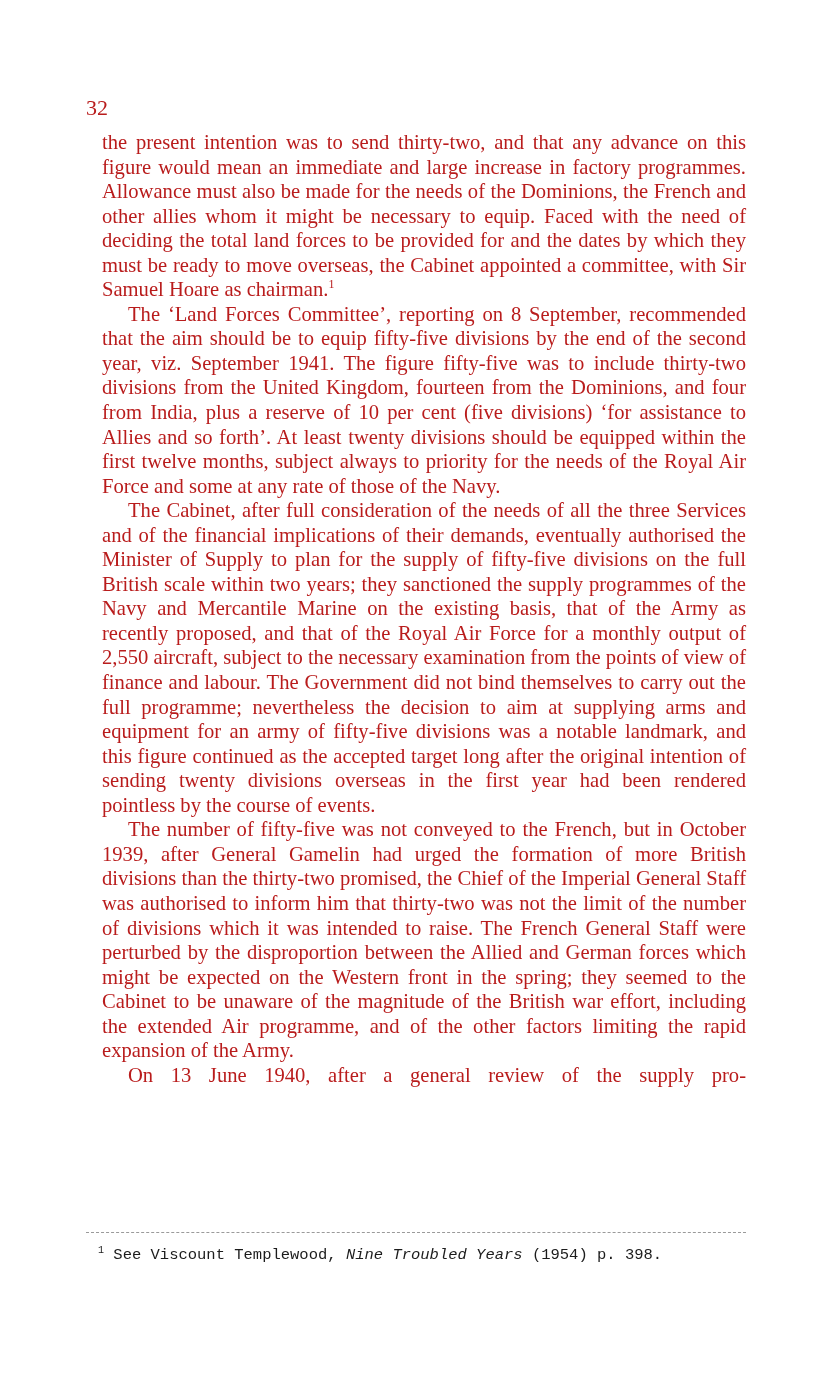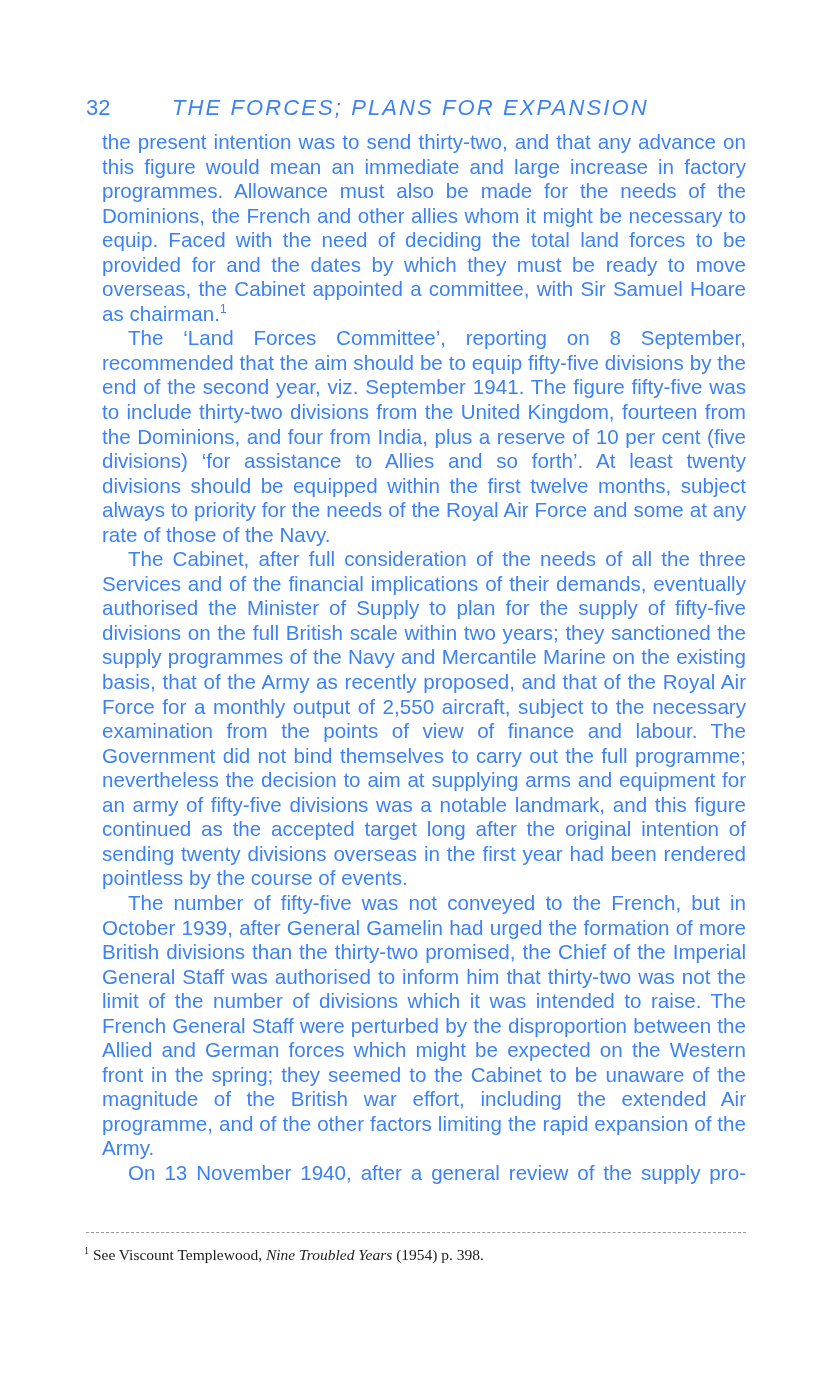--- a/index.html
+++ b/index.html
@@ -1,20 +1,20 @@
 <!DOCTYPE html>
 <html><head>
 <meta charset="utf-8">
 <style>
   html, body { margin: 0; padding: 0; background: #ffffff; }
   body { width: 823px; height: 1374px; position: relative; overflow: hidden; }
   .page {
     position: absolute; left: 86px; top: 92px; width: 660px;
-    font-family: Liberation Sans, sans-serif;
-    color: #3b82f6;
+    font-family: Liberation Serif, serif;
+    color: #b91c1c;
   }
   .running-head {
     position: relative; height: 32px; font-size: 23px; line-height: 32px;
   }
   .page-num { position: absolute; left: 0; top: 0; font-size: 22px; }
   .head-title {
     position: absolute; left: 86px; top: 0; font-style: italic;
     letter-spacing: 2.1px; font-size: 22px;
   }
   .body-text {
@@ -24,42 +24,41 @@
   }
   .body-text p { margin: 0; text-indent: 0; }
   .body-text p.indent { text-indent: 26px; }
   .body-text p.last-partial { text-align-last: justify; }
   sup { font-size: 12px; line-height: 0; vertical-align: 8px; }
   .rule {
     position: absolute; left: 86px; top: 1232px; width: 660px; height: 0;
     border-top: 1px dashed #9a9a9a;
   }
   .footnote {
-    position: absolute; left: 84px; top: 1245px; width: 640px;
-    font-family: Liberation Serif, serif;
+    position: absolute; left: 98px; top: 1245px; width: 640px;
+    font-family: Liberation Mono, monospace;
     font-size: 15.5px; line-height: 20px; color: #1c1c1c;
   }
   .footnote sup { font-size: 10px; vertical-align: 6px; }
   .footnote i { font-style: italic; }
 </style>
 </head>
 <body>
 
 <div class="page">
   <div class="running-head">
     <span class="page-num">32</span>
-    <span class="head-title">THE FORCES; PLANS FOR EXPANSION</span>
   </div>
 
   <div class="body-text">
     <p><span>the present intention was to send thirty-two, and that any advance on this figure would mean an immediate and large increase in factory programmes. Allowance must also be made for the needs of the Dominions, the French and other allies whom it might be necessary to equip. Faced with the need of deciding the total land forces to be provided for and the dates by which they must be ready to move overseas, the Cabinet appointed a committee, with Sir Samuel Hoare as chairman.</span><sup>1</sup></p>
     <p class="indent">The ‘Land Forces Committee’, reporting on 8 September, recommended that the aim should be to equip fifty-five divisions by the end of the second year, viz. September 1941. The figure fifty-five was to include thirty-two divisions from the United Kingdom, fourteen from the Dominions, and four from India, plus a reserve of 10 per cent (five divisions) ‘for assistance to Allies and so forth’. At least twenty divisions should be equipped within the first twelve months, subject always to priority for the needs of the Royal Air Force and some at any rate of those of the Navy.</p>
     <p class="indent">The Cabinet, after full consideration of the needs of all the three Services and of the financial implications of their demands, eventually authorised the Minister of Supply to plan for the supply of fifty-five divisions on the full British scale within two years; they sanctioned the supply programmes of the Navy and Mercantile Marine on the existing basis, that of the Army as recently proposed, and that of the Royal Air Force for a monthly output of 2,550 aircraft, subject to the necessary examination from the points of view of finance and labour. The Government did not bind themselves to carry out the full programme; nevertheless the decision to aim at supplying arms and equipment for an army of fifty-five divisions was a notable landmark, and this figure continued as the accepted target long after the original intention of sending twenty divisions overseas in the first year had been rendered pointless by the course of events.</p>
     <p class="indent">The number of fifty-five was not conveyed to the French, but in October 1939, after General Gamelin had urged the formation of more British divisions than the thirty-two promised, the Chief of the Imperial General Staff was authorised to inform him that thirty-two was not the limit of the number of divisions which it was intended to raise. The French General Staff were perturbed by the disproportion between the Allied and German forces which might be expected on the Western front in the spring; they seemed to the Cabinet to be unaware of the magnitude of the British war effort, including the extended Air programme, and of the other factors limiting the rapid expansion of the Army.</p>
-    <p class="indent last-partial">On 13 November 1940, after a general review of the supply pro-</p>
+    <p class="indent last-partial">On 13 June 1940, after a general review of the supply pro-</p>
   </div>
 </div>
 
 <div class="rule"></div>
 
 <div class="footnote">
   <sup>1</sup>
   <span>See Viscount Templewood, </span><i>Nine Troubled Years</i><span> (1954) p. 398.</span>
 </div>
 

